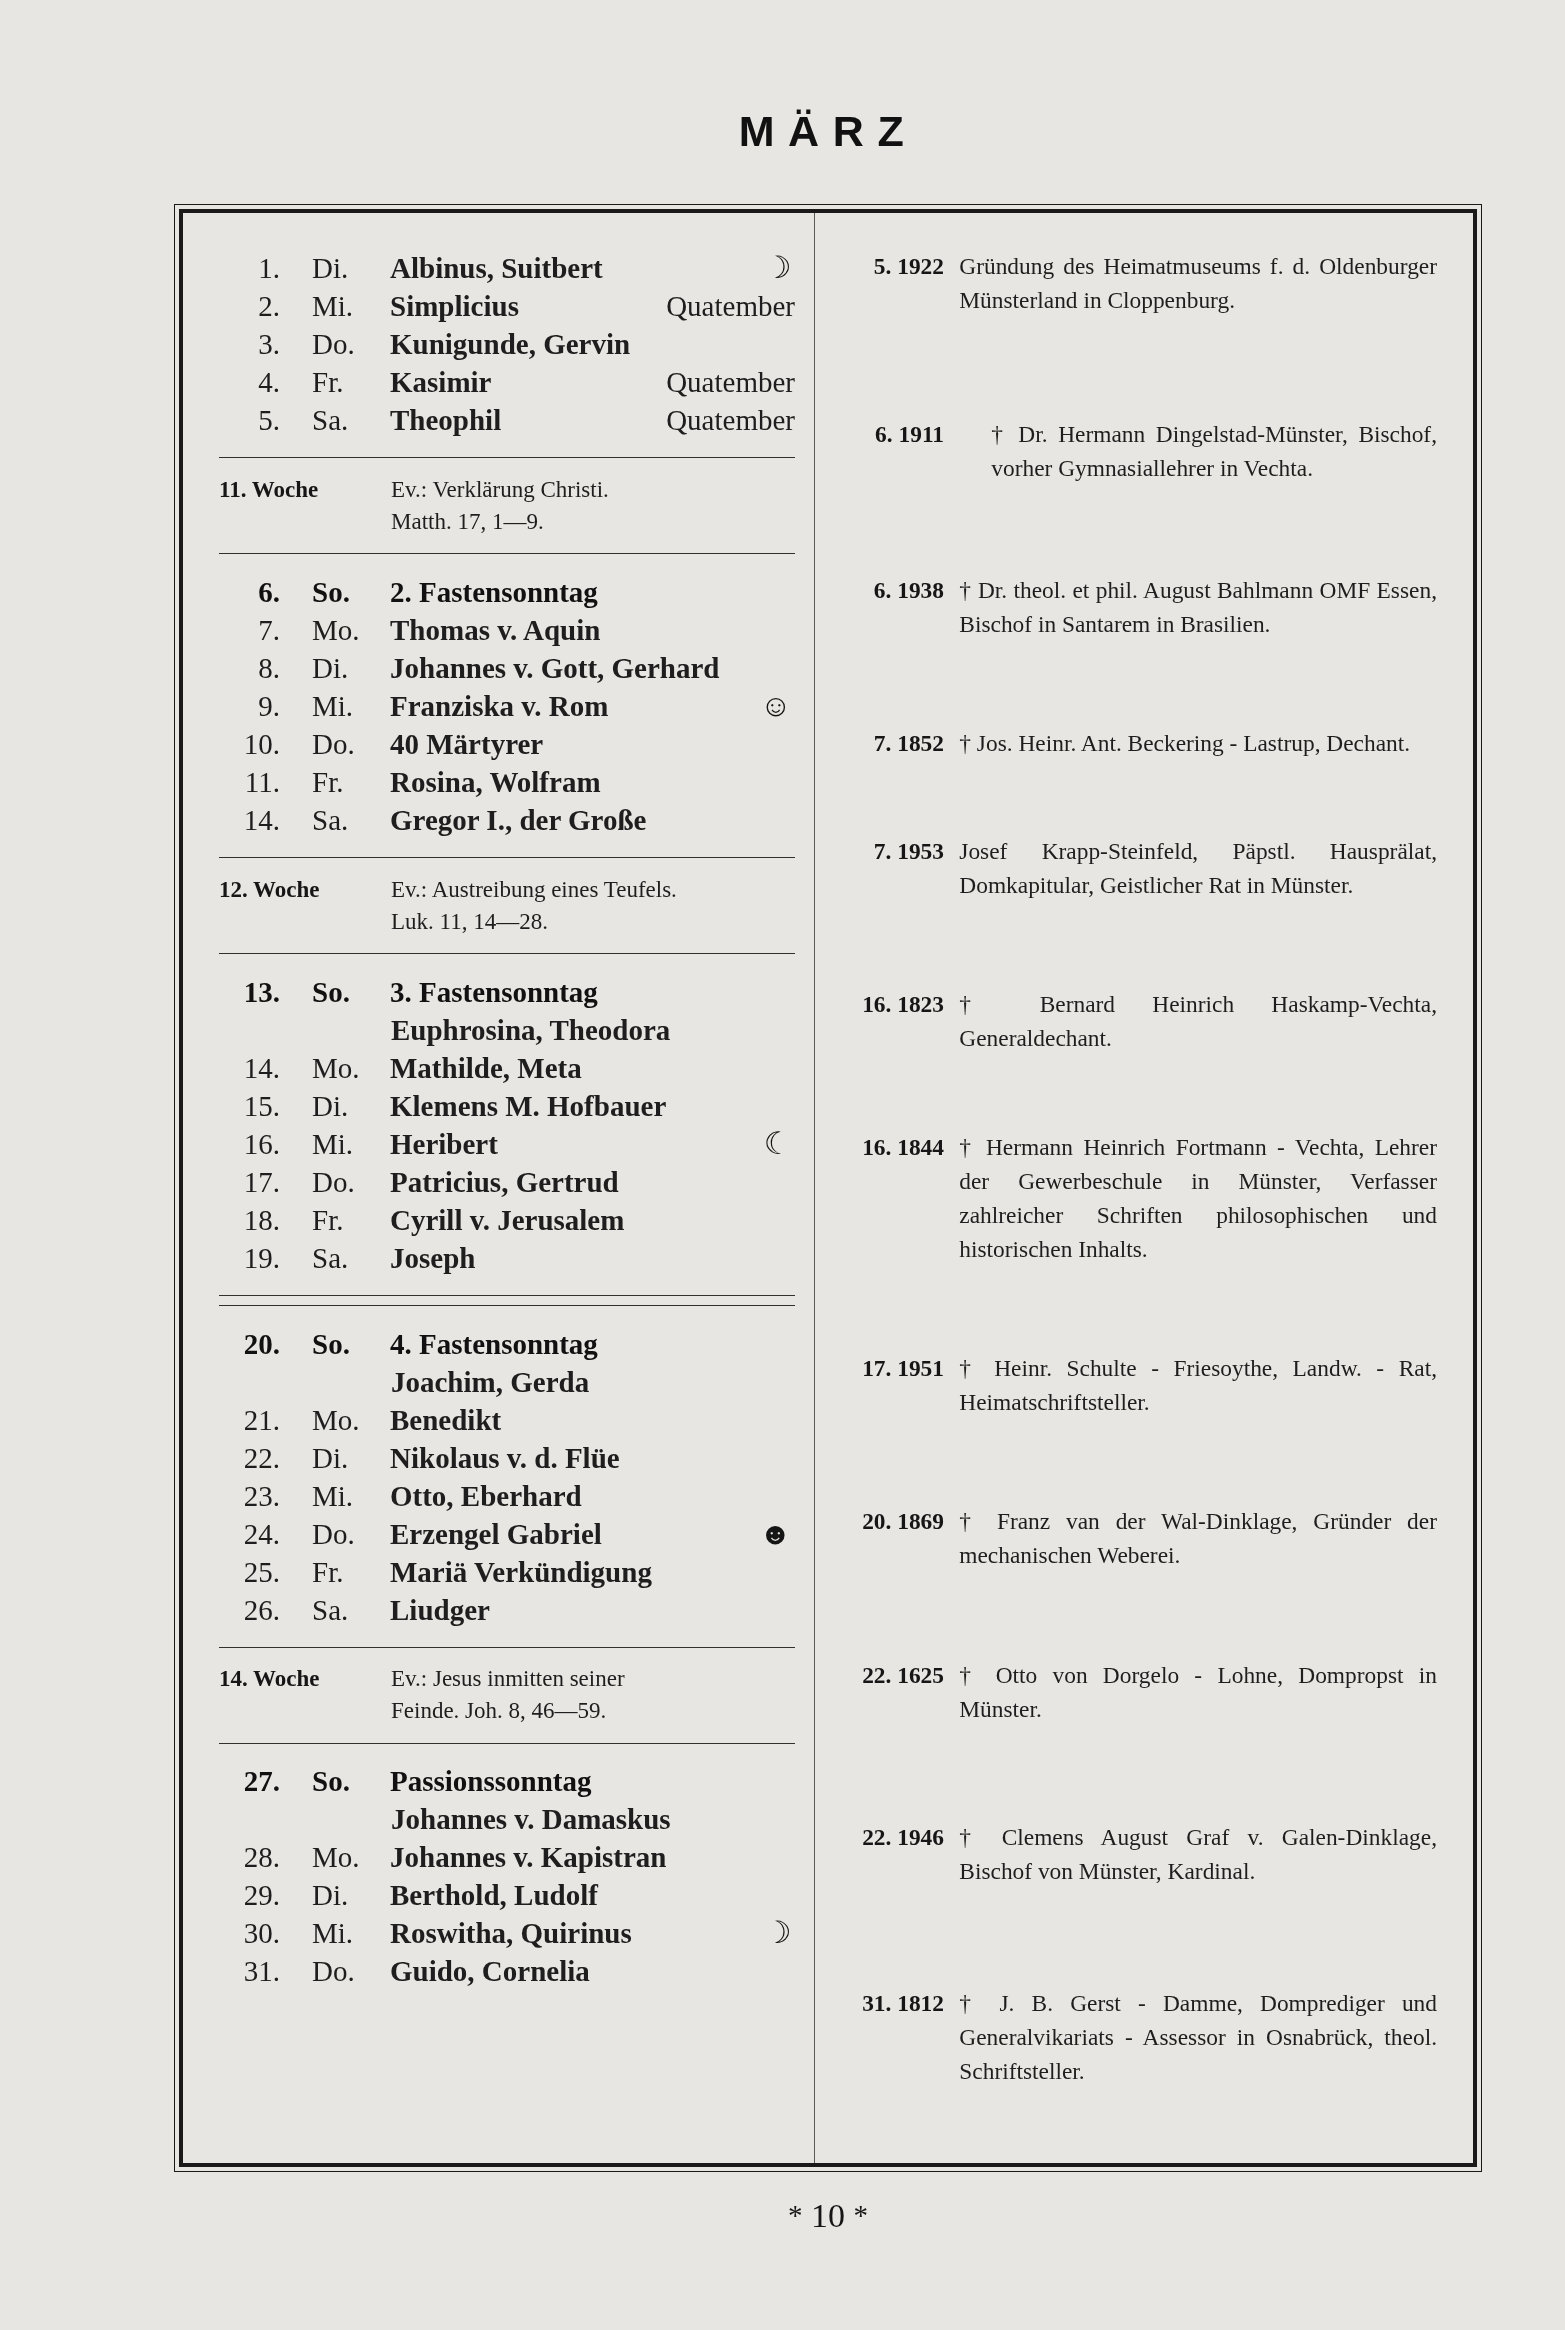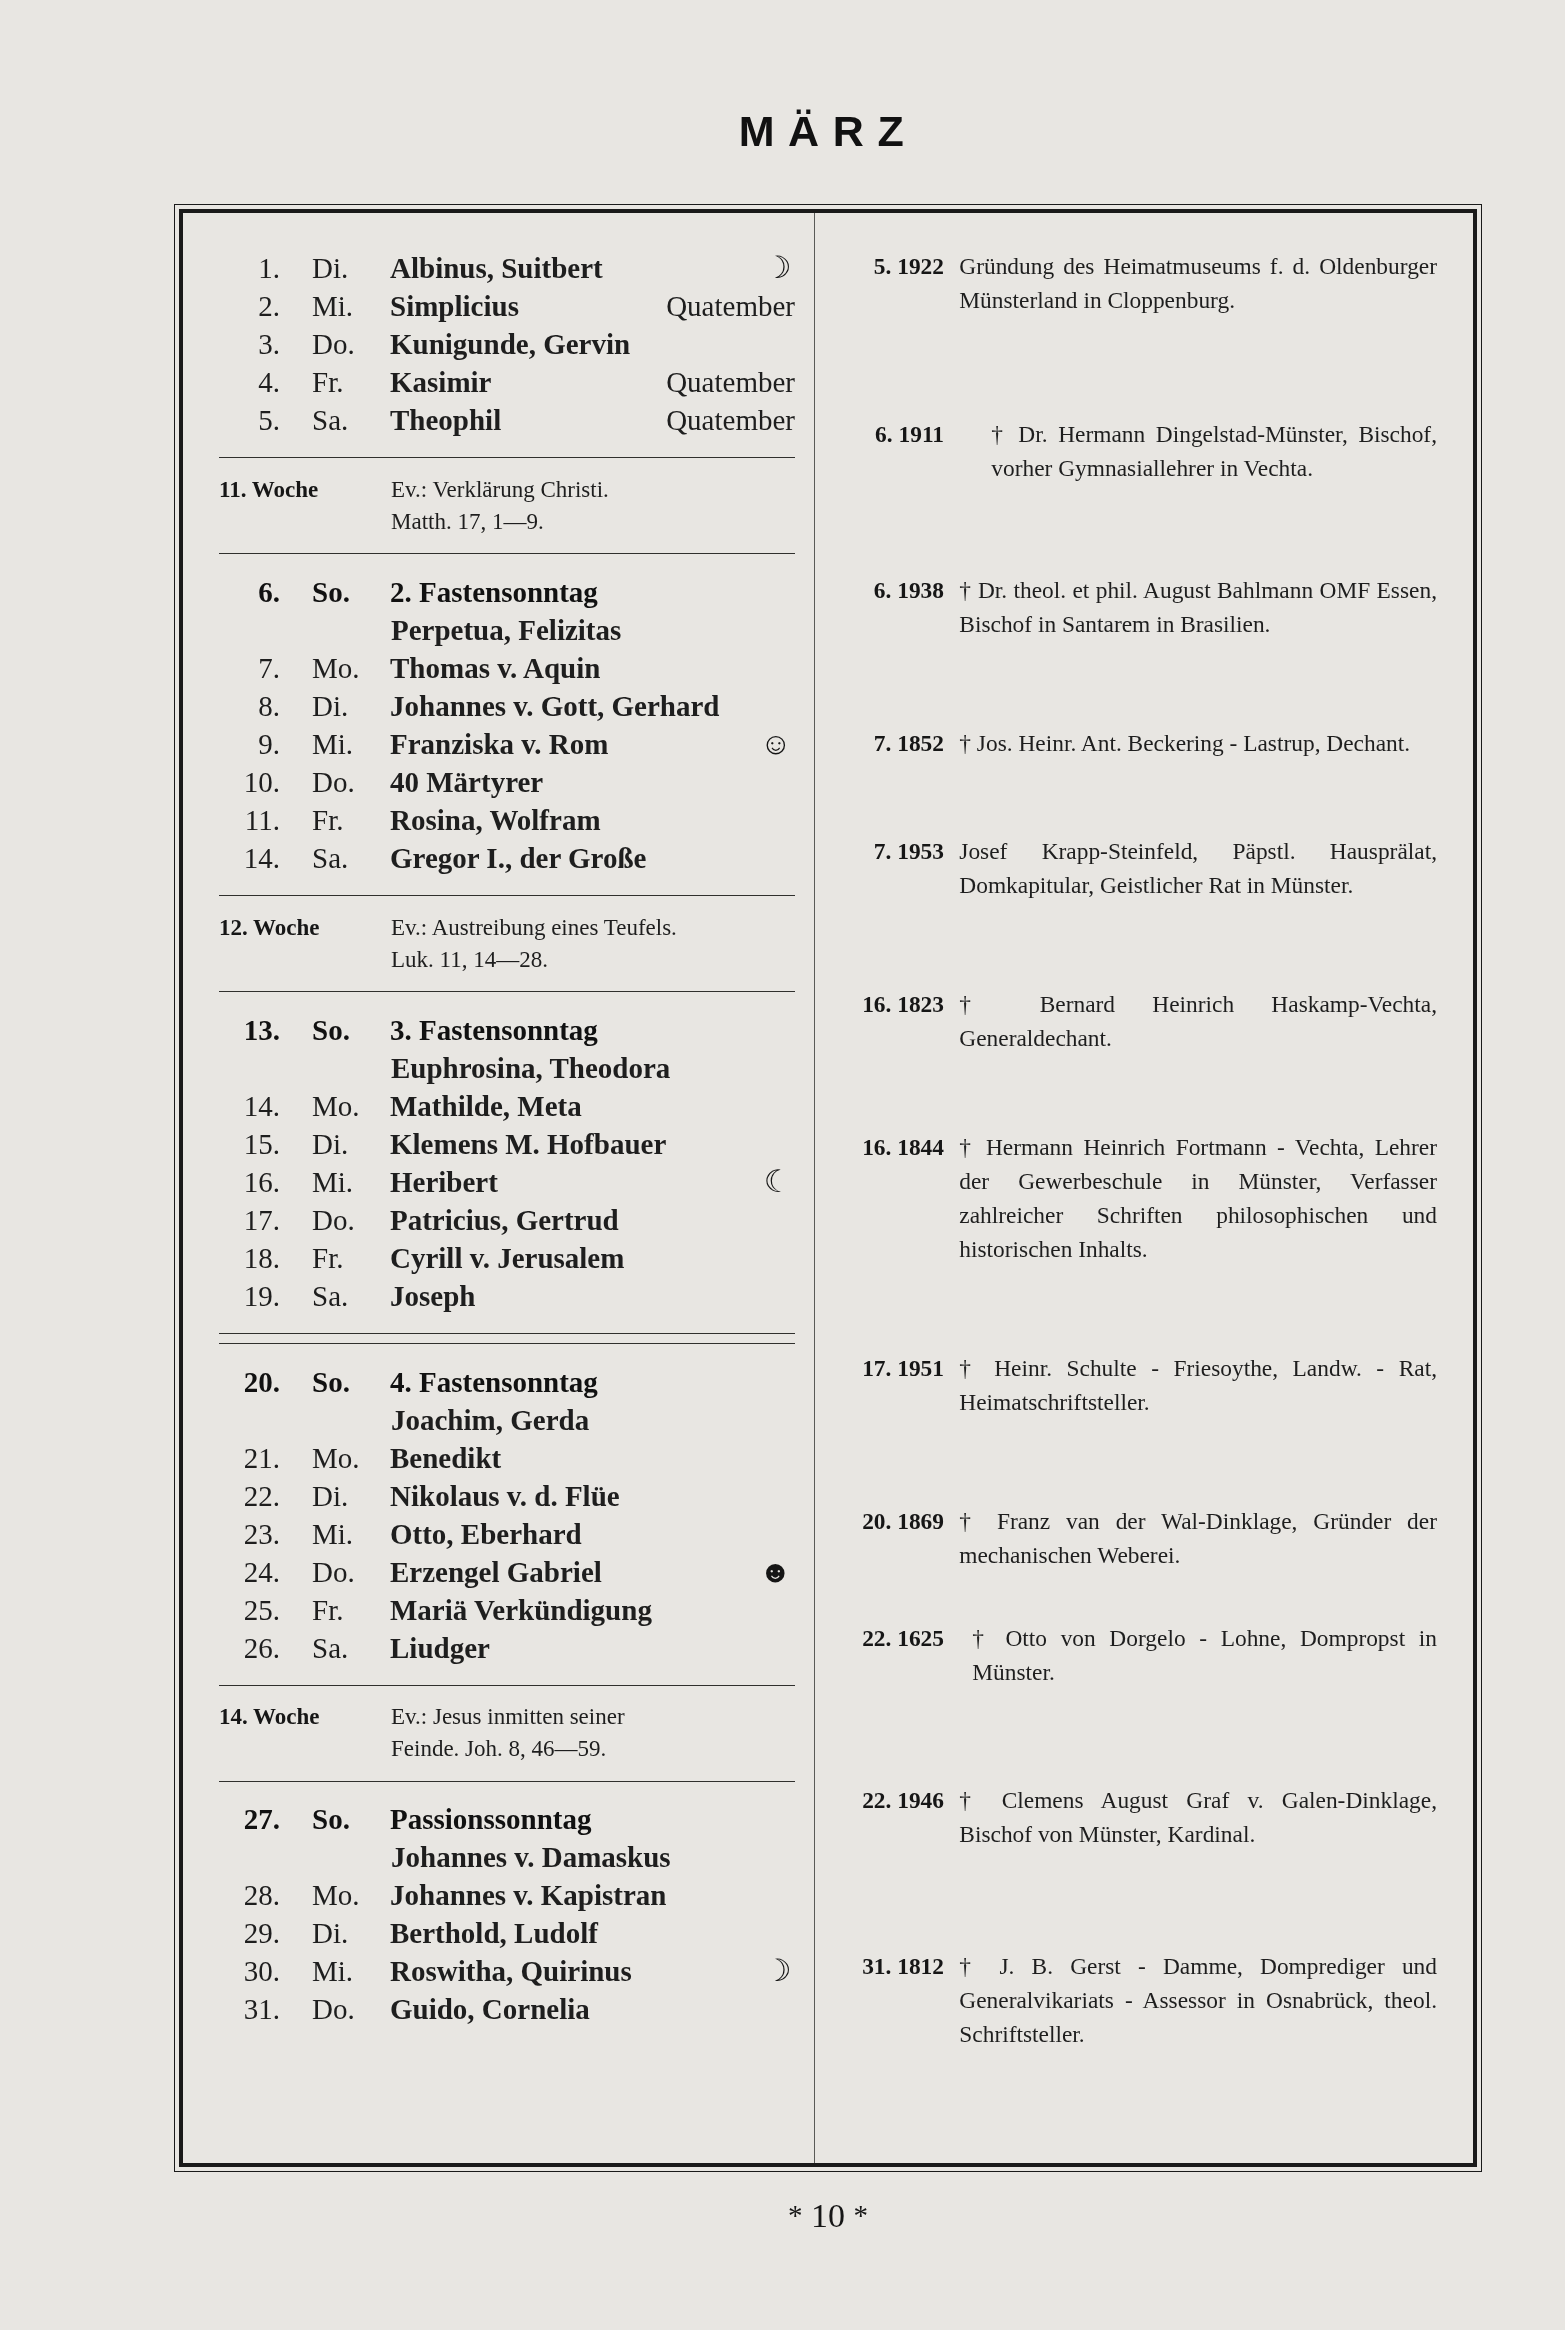--- a/index.html
+++ b/index.html
@@ -44,21 +44,21 @@
   .week-row { display:flex; padding:6.8px 0; font-size:23px; line-height:32px; }
   .week-label { width:172px; flex:none; font-weight:700; color:#161616; }
   .week-ev { flex:1; }
 
   .note { display:flex; font-size:23.4px; line-height:34px; }
   .note-date { width:100px; flex:none; text-align:right; font-weight:700; white-space:nowrap; margin-right:15.3px; color:#161616; }
   .note-text { flex:1; text-align:justify; }
   .mt1 { margin-top:10.2px; }  .mt2 { margin-top:100px;gap:32px; } .mt3 { margin-top:88px; }
   .mt4 { margin-top:85px; } .mt5 { margin-top:74px; }  .mt6 { margin-top:85px; }
   .mt7 { margin-top:75px; }  .mt8 { margin-top:85px; } .mt9 { margin-top:85px; }
-  .mt10 { margin-top:49px;gap:13px; } .mt11 { margin-top:94px; } .mt12 { margin-top:98px; }
+  .mt10 { margin-top:86px; } .mt11 { margin-top:94px; } .mt12 { margin-top:98px; }
 
   .page-number {
     position:absolute; top:2197px; left:179px; width:1298px;
     text-align:center; font-size:34px; font-weight:400; color:#161616;
   }
   .page-number .star { font-size:29px; position:relative; top:-1.7px; padding:0 8.5px; }
 </style>
 </head>
 <body>
 
@@ -106,23 +106,20 @@
       <span class="week-ev"><span>Ev.: Verklärung Christi.</span><br><span>Matth. 17, 1—9.</span></span>
     </div>
     <div class="divider"></div>
 
     <div class="day-group">
       <div class="day-row sunday">
         <span class="num">6.</span>
         <span class="wd">So.</span>
         <span class="names">2. Fastensonntag</span>
       </div>
-      <div class="day-row sub">
-        <span class="names">Perpetua, Felizitas</span>
-      </div>
       <div class="day-row">
         <span class="num">7.</span>
         <span class="wd">Mo.</span>
         <span class="names">Thomas v. Aquin</span>
       </div>
       <div class="day-row">
         <span class="num">8.</span>
         <span class="wd">Di.</span>
         <span class="names">Johannes v. Gott, Gerhard</span>
       </div>

